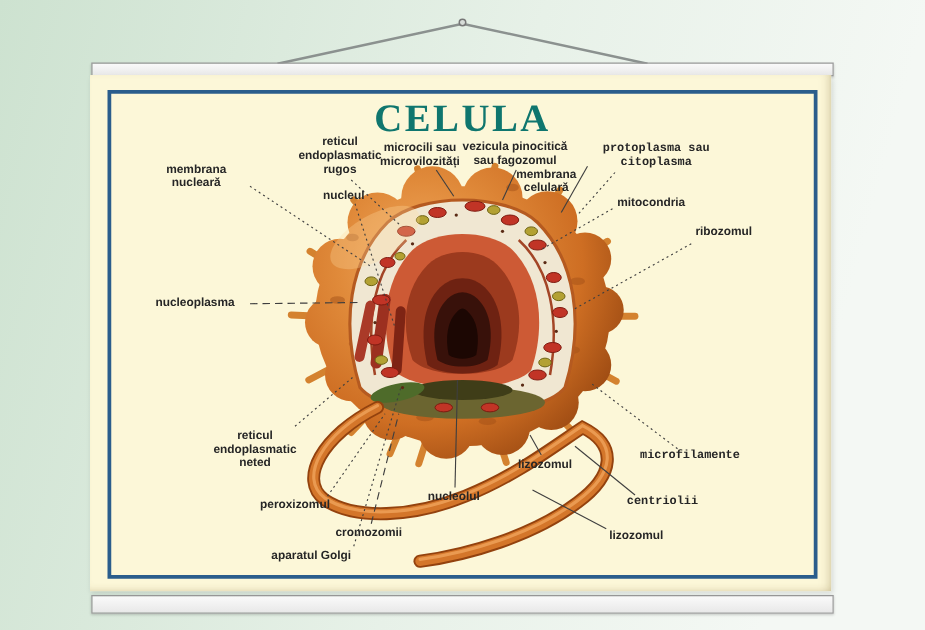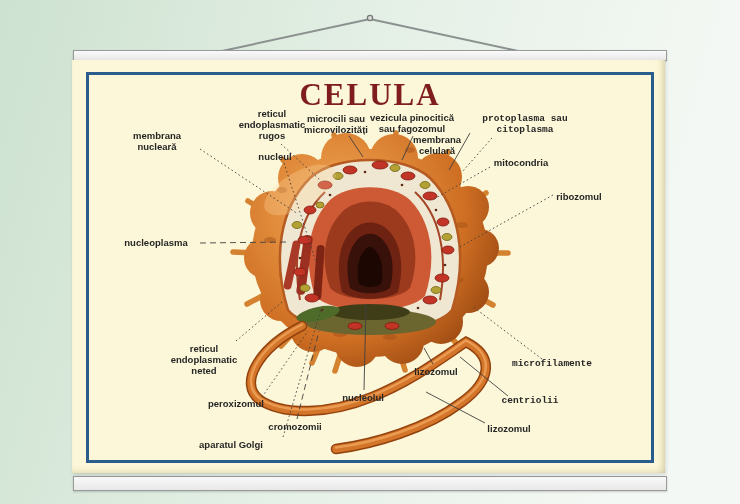--- a/index.html
+++ b/index.html
@@ -42,21 +42,21 @@
     <polyline points="222,51 370,19 518,51" fill="none" stroke="#8b918f" stroke-width="2"></polyline>
     <circle cx="370" cy="18" r="2.6" fill="#d7dcd8" stroke="#777" stroke-width="1.2"></circle>
   </svg>
 
   <div class="rail top"></div>
   <div class="rail bottom"></div>
 
   <div class="poster" style="background: rgb(252, 247, 216);">
     <div class="poster-border" style="border-color: rgb(42, 93, 140);"></div>
   </div>
-  <div class="poster-title" style="color: #7f1d1d;">CELULA</div>
+  <div class="poster-title" style="color: #0f766e;">CELULA</div>
 
   <svg class="overlay" viewBox="0 0 740 504">
     <defs>
       <radialGradient id="memb" gradientUnits="userSpaceOnUse" cx="338" cy="212" r="178">
         <stop offset="0%" stop-color="#f3ab60"></stop>
         <stop offset="38%" stop-color="#e08a3a"></stop>
         <stop offset="72%" stop-color="#ce6e23"></stop>
         <stop offset="100%" stop-color="#9c4a12"></stop>
       </radialGradient>
     </defs>
@@ -241,38 +241,38 @@
         <div>membrana</div>
         <div>celulară</div>
       </div>
       <div class="cell-label" style="left: 525px; top: 113px; font-family: Liberation Mono, monospace;">
         <div>protoplasma sau</div>
         <div>citoplasma</div>
       </div>
       <div class="cell-label" style="left: 521px; top: 157px;">
         <div>mitocondria</div>
       </div>
-      <div class="cell-label" style="left: 579px; top: 191px;">
+      <div class="cell-label" style="left: 579px; top: 180px;">
         <div>ribozomul</div>
       </div>
       <div class="cell-label" style="left: 156px; top: 237px;">
         <div>nucleoplasma</div>
       </div>
       <div class="cell-label" style="left: 204px; top: 343px;">
         <div>reticul</div>
         <div>endoplasmatic</div>
         <div>neted</div>
       </div>
       <div class="cell-label" style="left: 236px; top: 398px;">
         <div>peroxizomul</div>
       </div>
       <div class="cell-label" style="left: 295px; top: 421px;">
         <div>cromozomii</div>
       </div>
-      <div class="cell-label" style="left: 231px; top: 439px;">
+      <div class="cell-label" style="left: 249px; top: 439px;">
         <div>aparatul Golgi</div>
       </div>
       <div class="cell-label" style="left: 363px; top: 392px;">
         <div>nucleolul</div>
       </div>
       <div class="cell-label" style="left: 436px; top: 366px;">
         <div>lizozomul</div>
       </div>
       <div class="cell-label" style="left: 552px; top: 358px; font-family: Liberation Mono, monospace;">
         <div>microfilamente</div>

